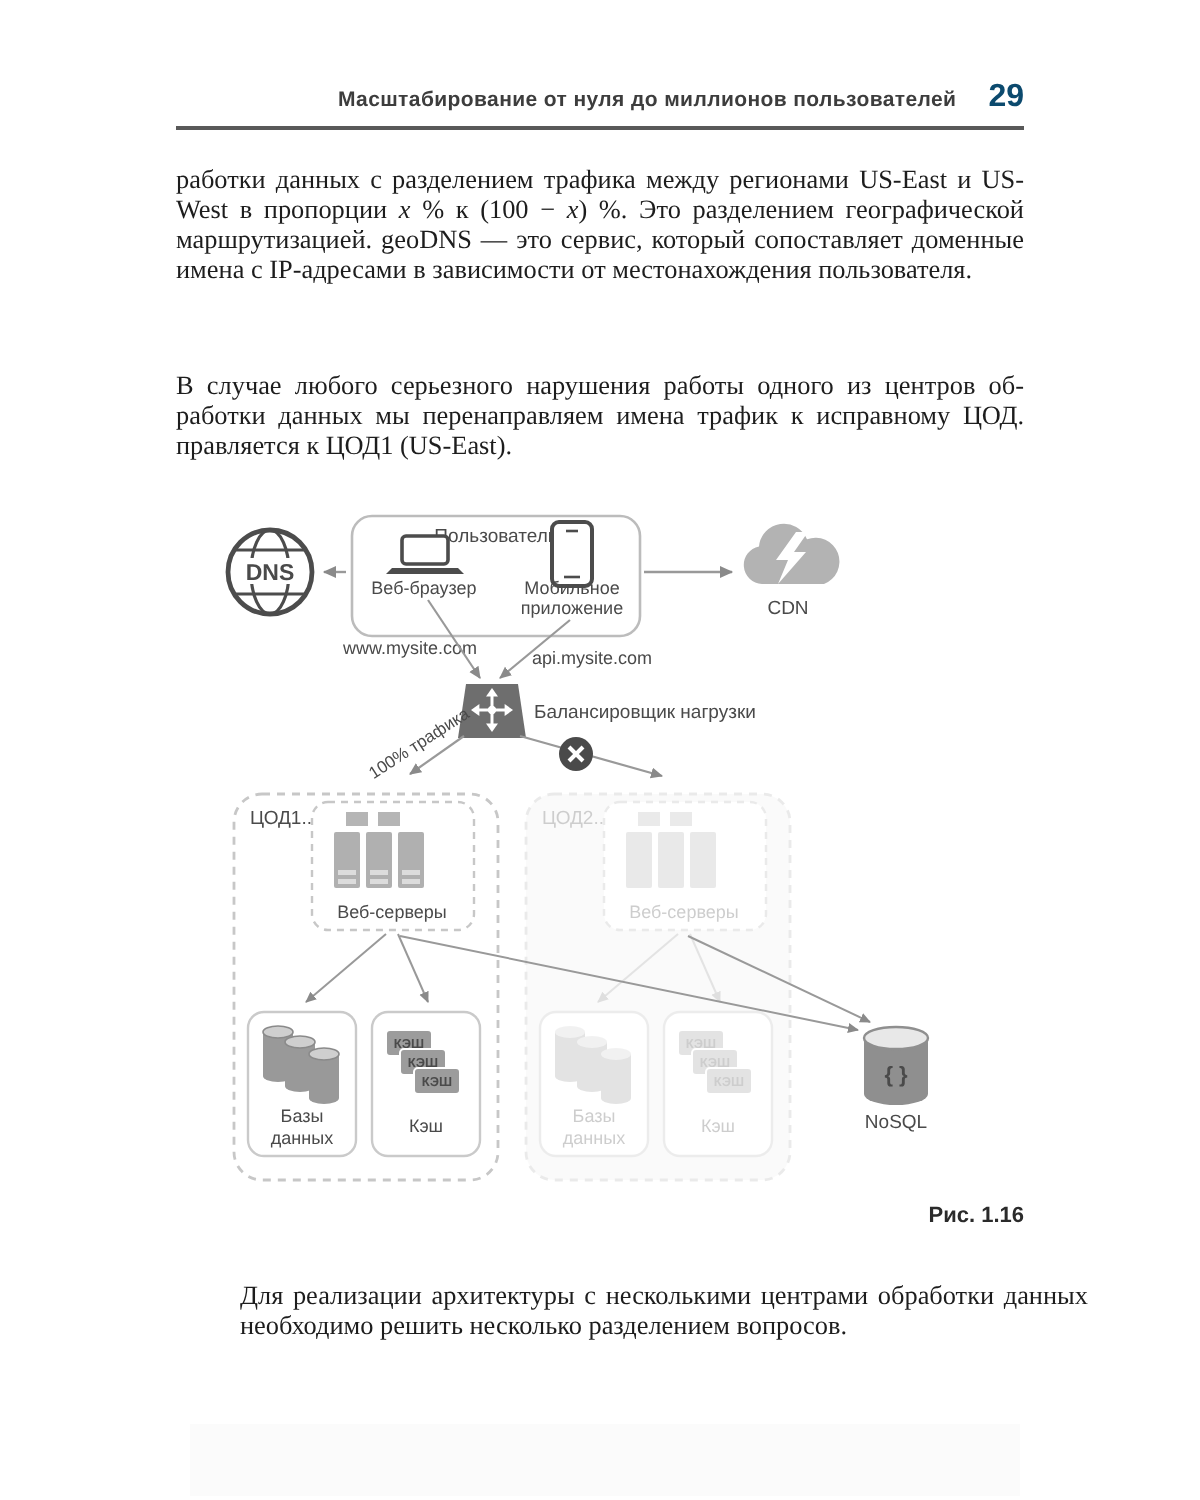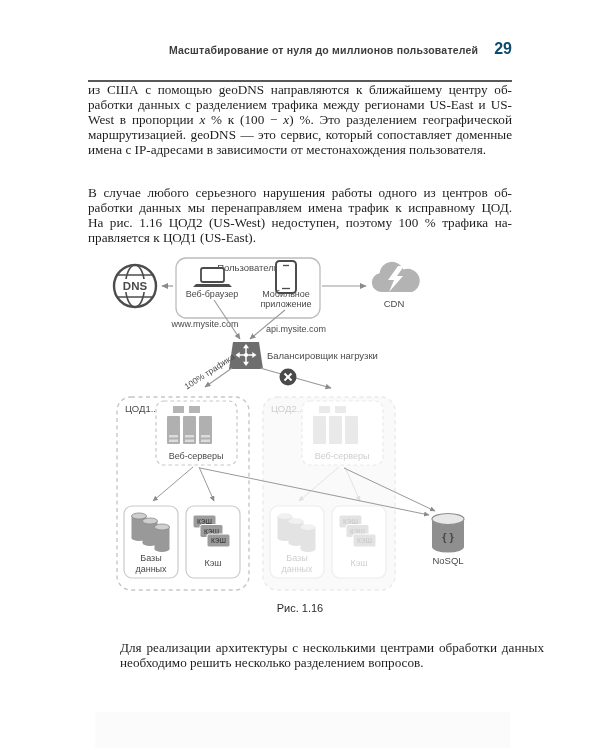--- a/index.html
+++ b/index.html
@@ -4,65 +4,63 @@
 <style>
   html,body { margin:0; padding:0; background:#ffffff; }
   .page {
     position:relative; width:600px; height:750px; background:#ffffff;
     font-family:"Liberation Serif", serif; color:#1d1d1d; overflow:hidden;
   }
   
   .header {
     position:absolute; top:40px; left:88px; width:424px;
     display:flex; justify-content:flex-end; align-items:baseline; gap:16px;
-    border-bottom:2px solid #595959; padding-bottom:22px;
+    border-bottom:2px solid #595959; padding-bottom:5px;
     font-family:"Liberation Sans", sans-serif;
   }
   .header-title { font-size:10.5px; font-weight:bold; color:#3d3d3d; letter-spacing:.2px; }
   .page-number { font-size:16px; font-weight:bold; color:#0c4a6e;text-align:center; }
   
   .para { position:absolute; left:88px; width:424px; font-size:13.2px; color:#1d1d1d; }
   .line { line-height:14.9px; text-align:justify; text-align-last:justify; white-space:normal; }
   .line.last { text-align-last:left; }
   .math-var { font-style:italic; }
   #p1 { top:83px; }
   #p2 { top:186px; }
   #p3 { top:641px;margin-left:32px; }
   
   .caption {
-    position:absolute; top:602px; left:88px; width:424px; text-align:center;
-    font-family:"Liberation Sans", sans-serif; font-weight:normal; font-size:11px; color:#2b2b2b;
+    position:absolute; top:602px; left:88px; width:424px; text-align:right;
+    font-family:"Liberation Sans", sans-serif; font-weight:bold; font-size:11px; color:#2b2b2b;
   }
   
   svg.diagram { position:absolute; top:252px; left:0; }
   svg.diagram text { font-family:"Liberation Sans", sans-serif; fill:#4a4a4a; }
   .ghost-bar { position:absolute; left:95px; top:712px; width:415px; height:36px; background:#fbfbfb; }
 </style>
 </head>
 <body>
 
 <div class="page">
 
   <div class="header">
     <span class="header-title">Масштабирование от нуля до миллионов пользователей</span>
     <span class="page-number">29</span>
   </div>
 
   <div class="para" id="p1">
-    <div class="line">из США с помощью geoDNS направляются к ближайшему центру об-</div>
     <div class="line">работки данных с разделением трафика между регионами US-East и US-</div>
     <div class="line"><span>West в пропорции </span><span class="math-var">x</span><span> % к (100 − </span><span class="math-var">x</span><span>) %. Это разделением географической</span></div>
     <div class="line">маршрутизацией. geoDNS — это сервис, который сопоставляет доменные</div>
     <div class="line last">имена с IP-адресами в зависимости от местонахождения пользователя.</div>
   </div>
 
   <div class="para" id="p2">
     <div class="line">В случае любого серьезного нарушения работы одного из центров об-</div>
     <div class="line">работки данных мы перенаправляем имена трафик к исправному ЦОД.</div>
-    <div class="line">На рис. 1.16 ЦОД2 (US-West) недоступен, поэтому 100 % трафика на-</div>
     <div class="line last">правляется к ЦОД1 (US-East).</div>
   </div>
 
   <svg class="diagram" width="600" height="345" viewBox="0 0 600 345">
     <defs>
       <marker id="arr" markerWidth="8" markerHeight="8" refX="5" refY="2.5" orient="auto">
         <path d="M0,0 L5.5,2.5 L0,5 Z" fill="#8a8a8a"></path>
       </marker>
     </defs>
 

